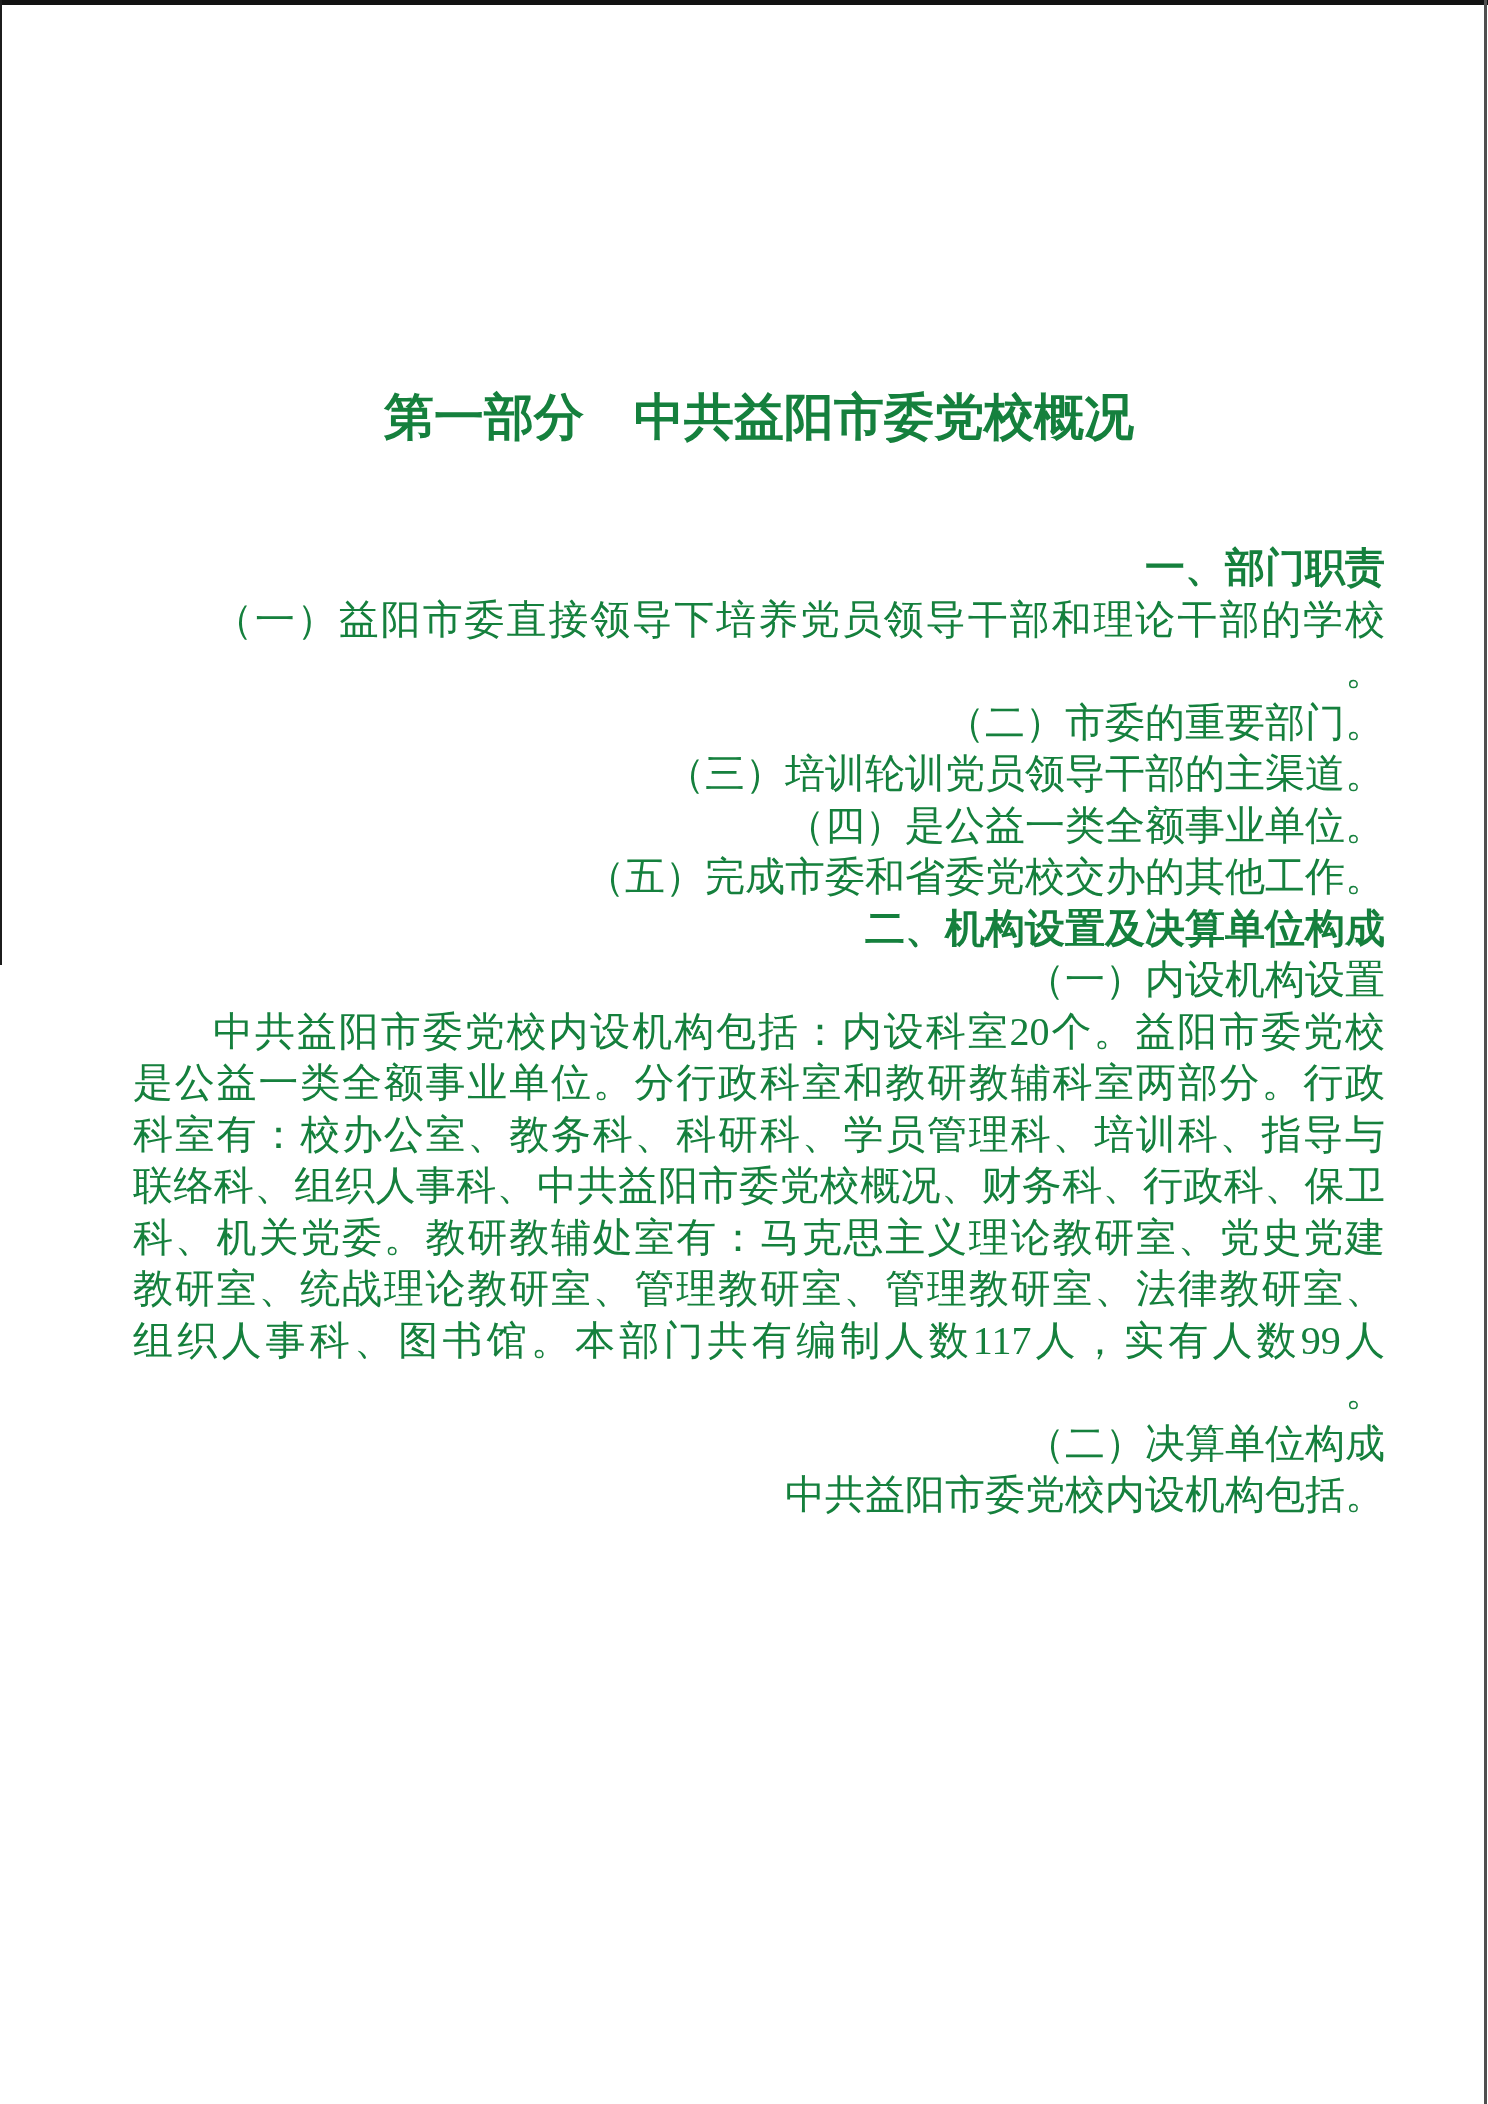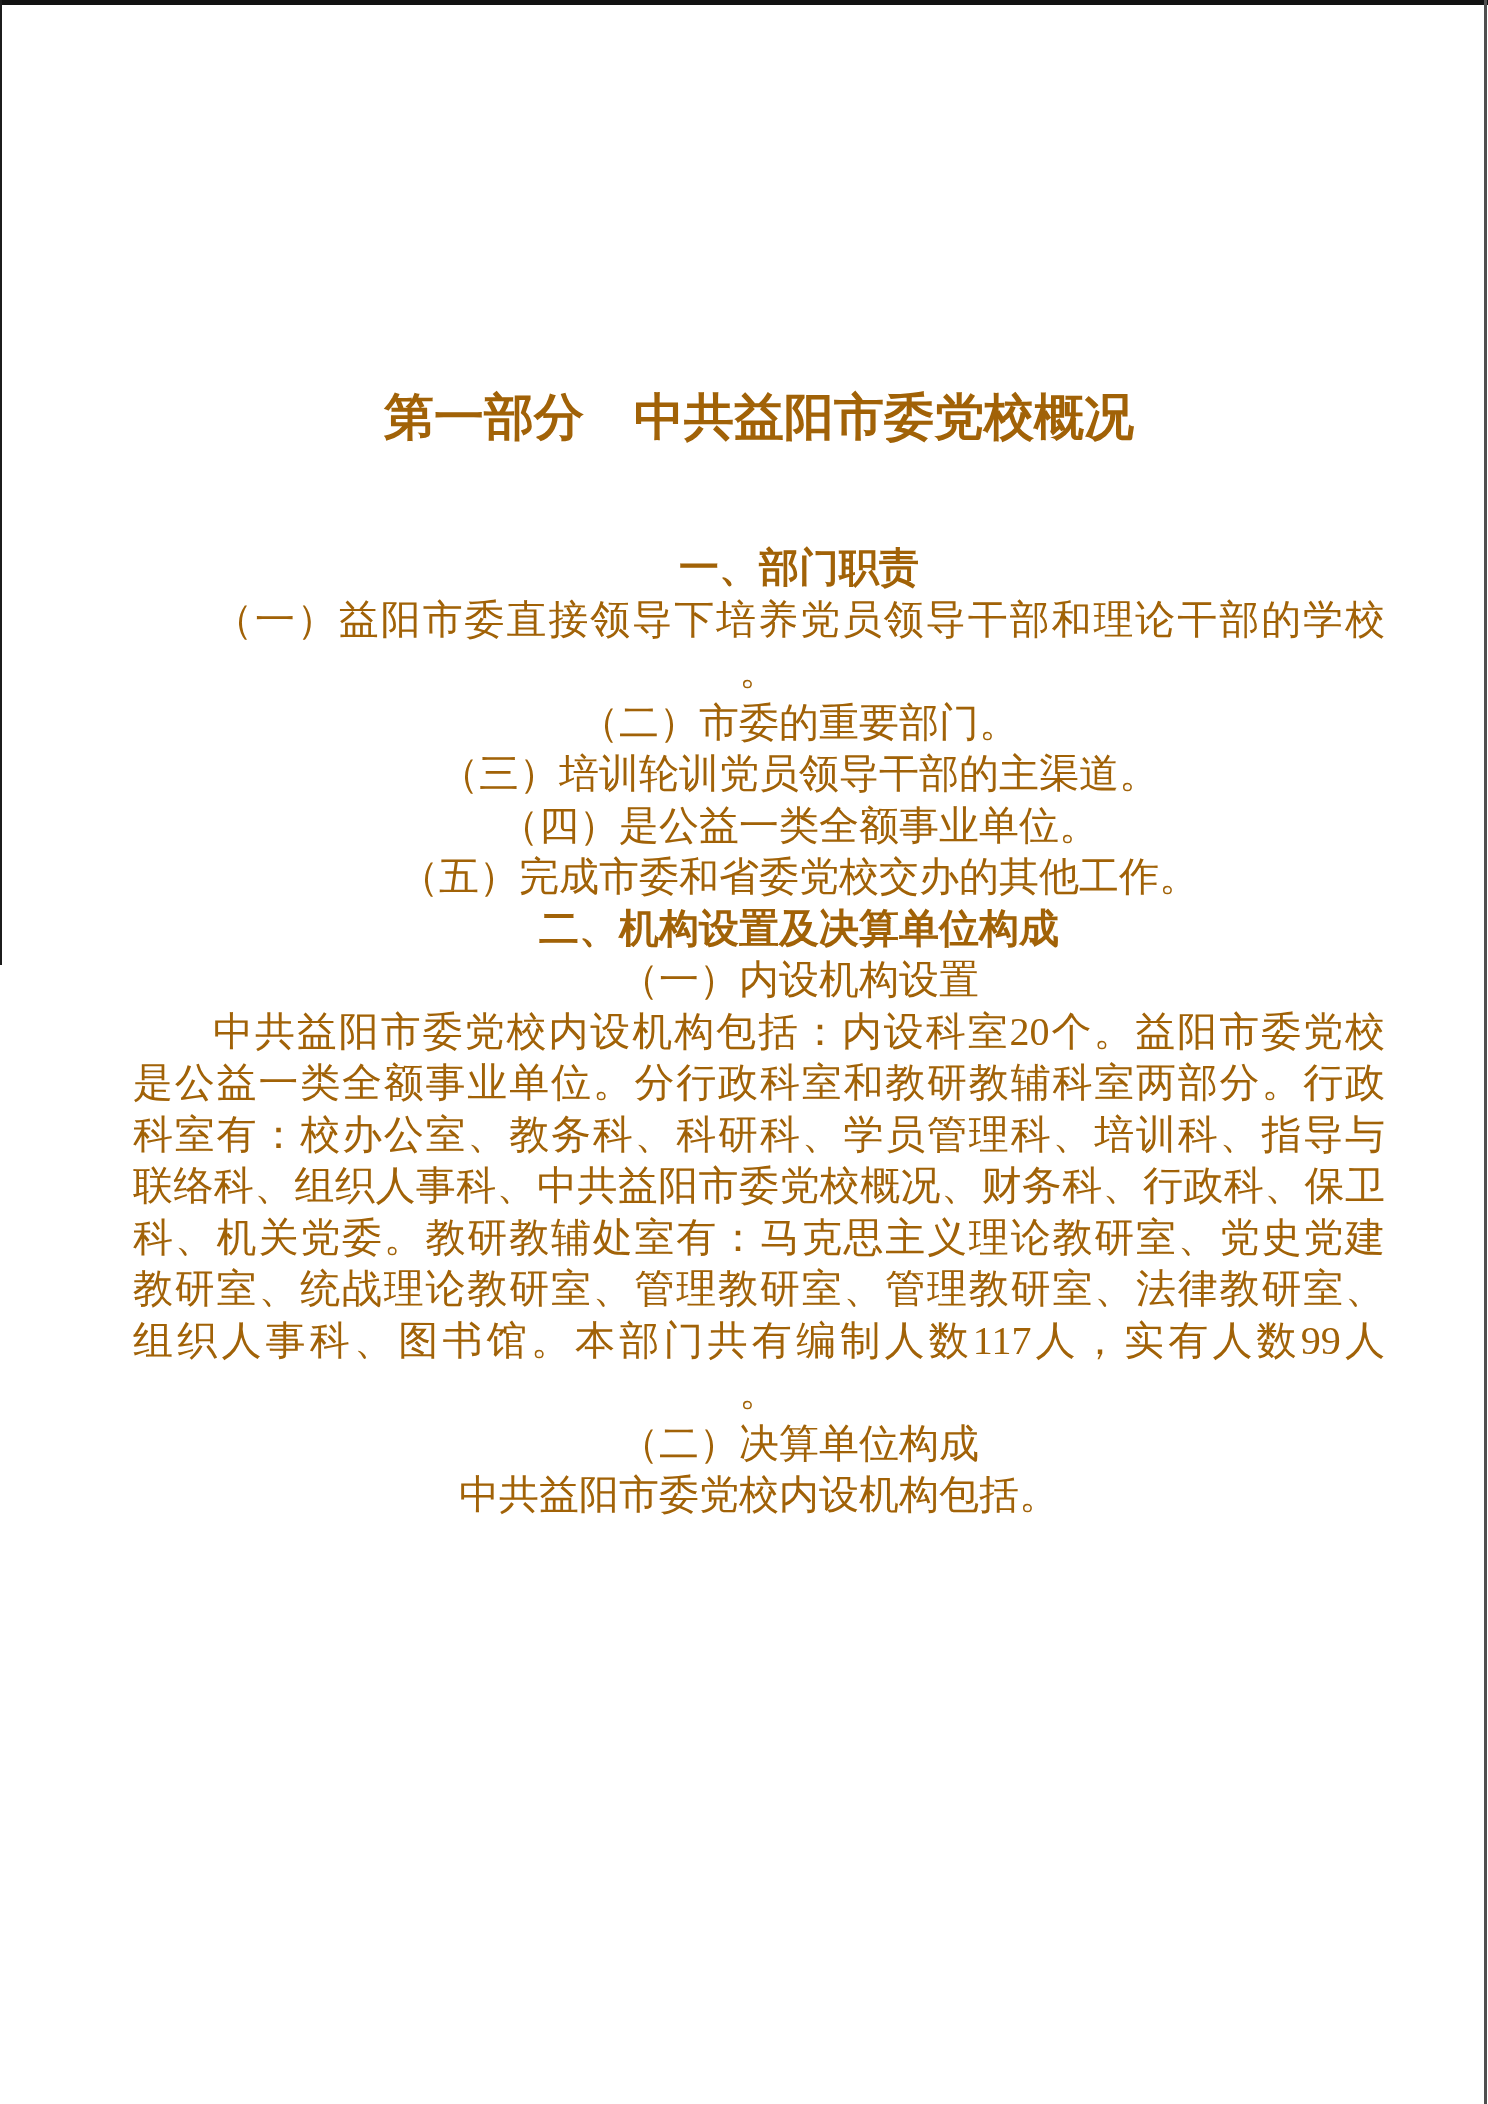--- a/index.html
+++ b/index.html
@@ -7,21 +7,21 @@
     padding: 0;
     background: #ffffff;
   }
   .page {
     position: relative;
     width: 1488px;
     height: 2104px;
     background: #ffffff;
     overflow: hidden;
     font-family: "Liberation Serif", "DejaVu Serif", serif;
-    color: #a16207;
+    color: #15803d;
   }
   
   .edge-top {
     position: absolute;
     left: 0; top: 0;
     width: 1488px; height: 5px;
     background: #121212;
   }
   .edge-left {
     position: absolute;
@@ -46,21 +46,21 @@
     margin-bottom: 94px;
     font-size: 50px;
     line-height: 62px;
     font-weight: bold;
     text-align: center;
     white-space: nowrap;
   }
   .line {
     font-size: 40px;
     line-height: 51.5px;
-    text-align: center;
+    text-align: right;
   }
   .line.heading {
     font-weight: bold;
   }
   .indent {
     text-indent: 80px;
   }
   .just {
     text-align: justify;
     text-align-last: justify;

